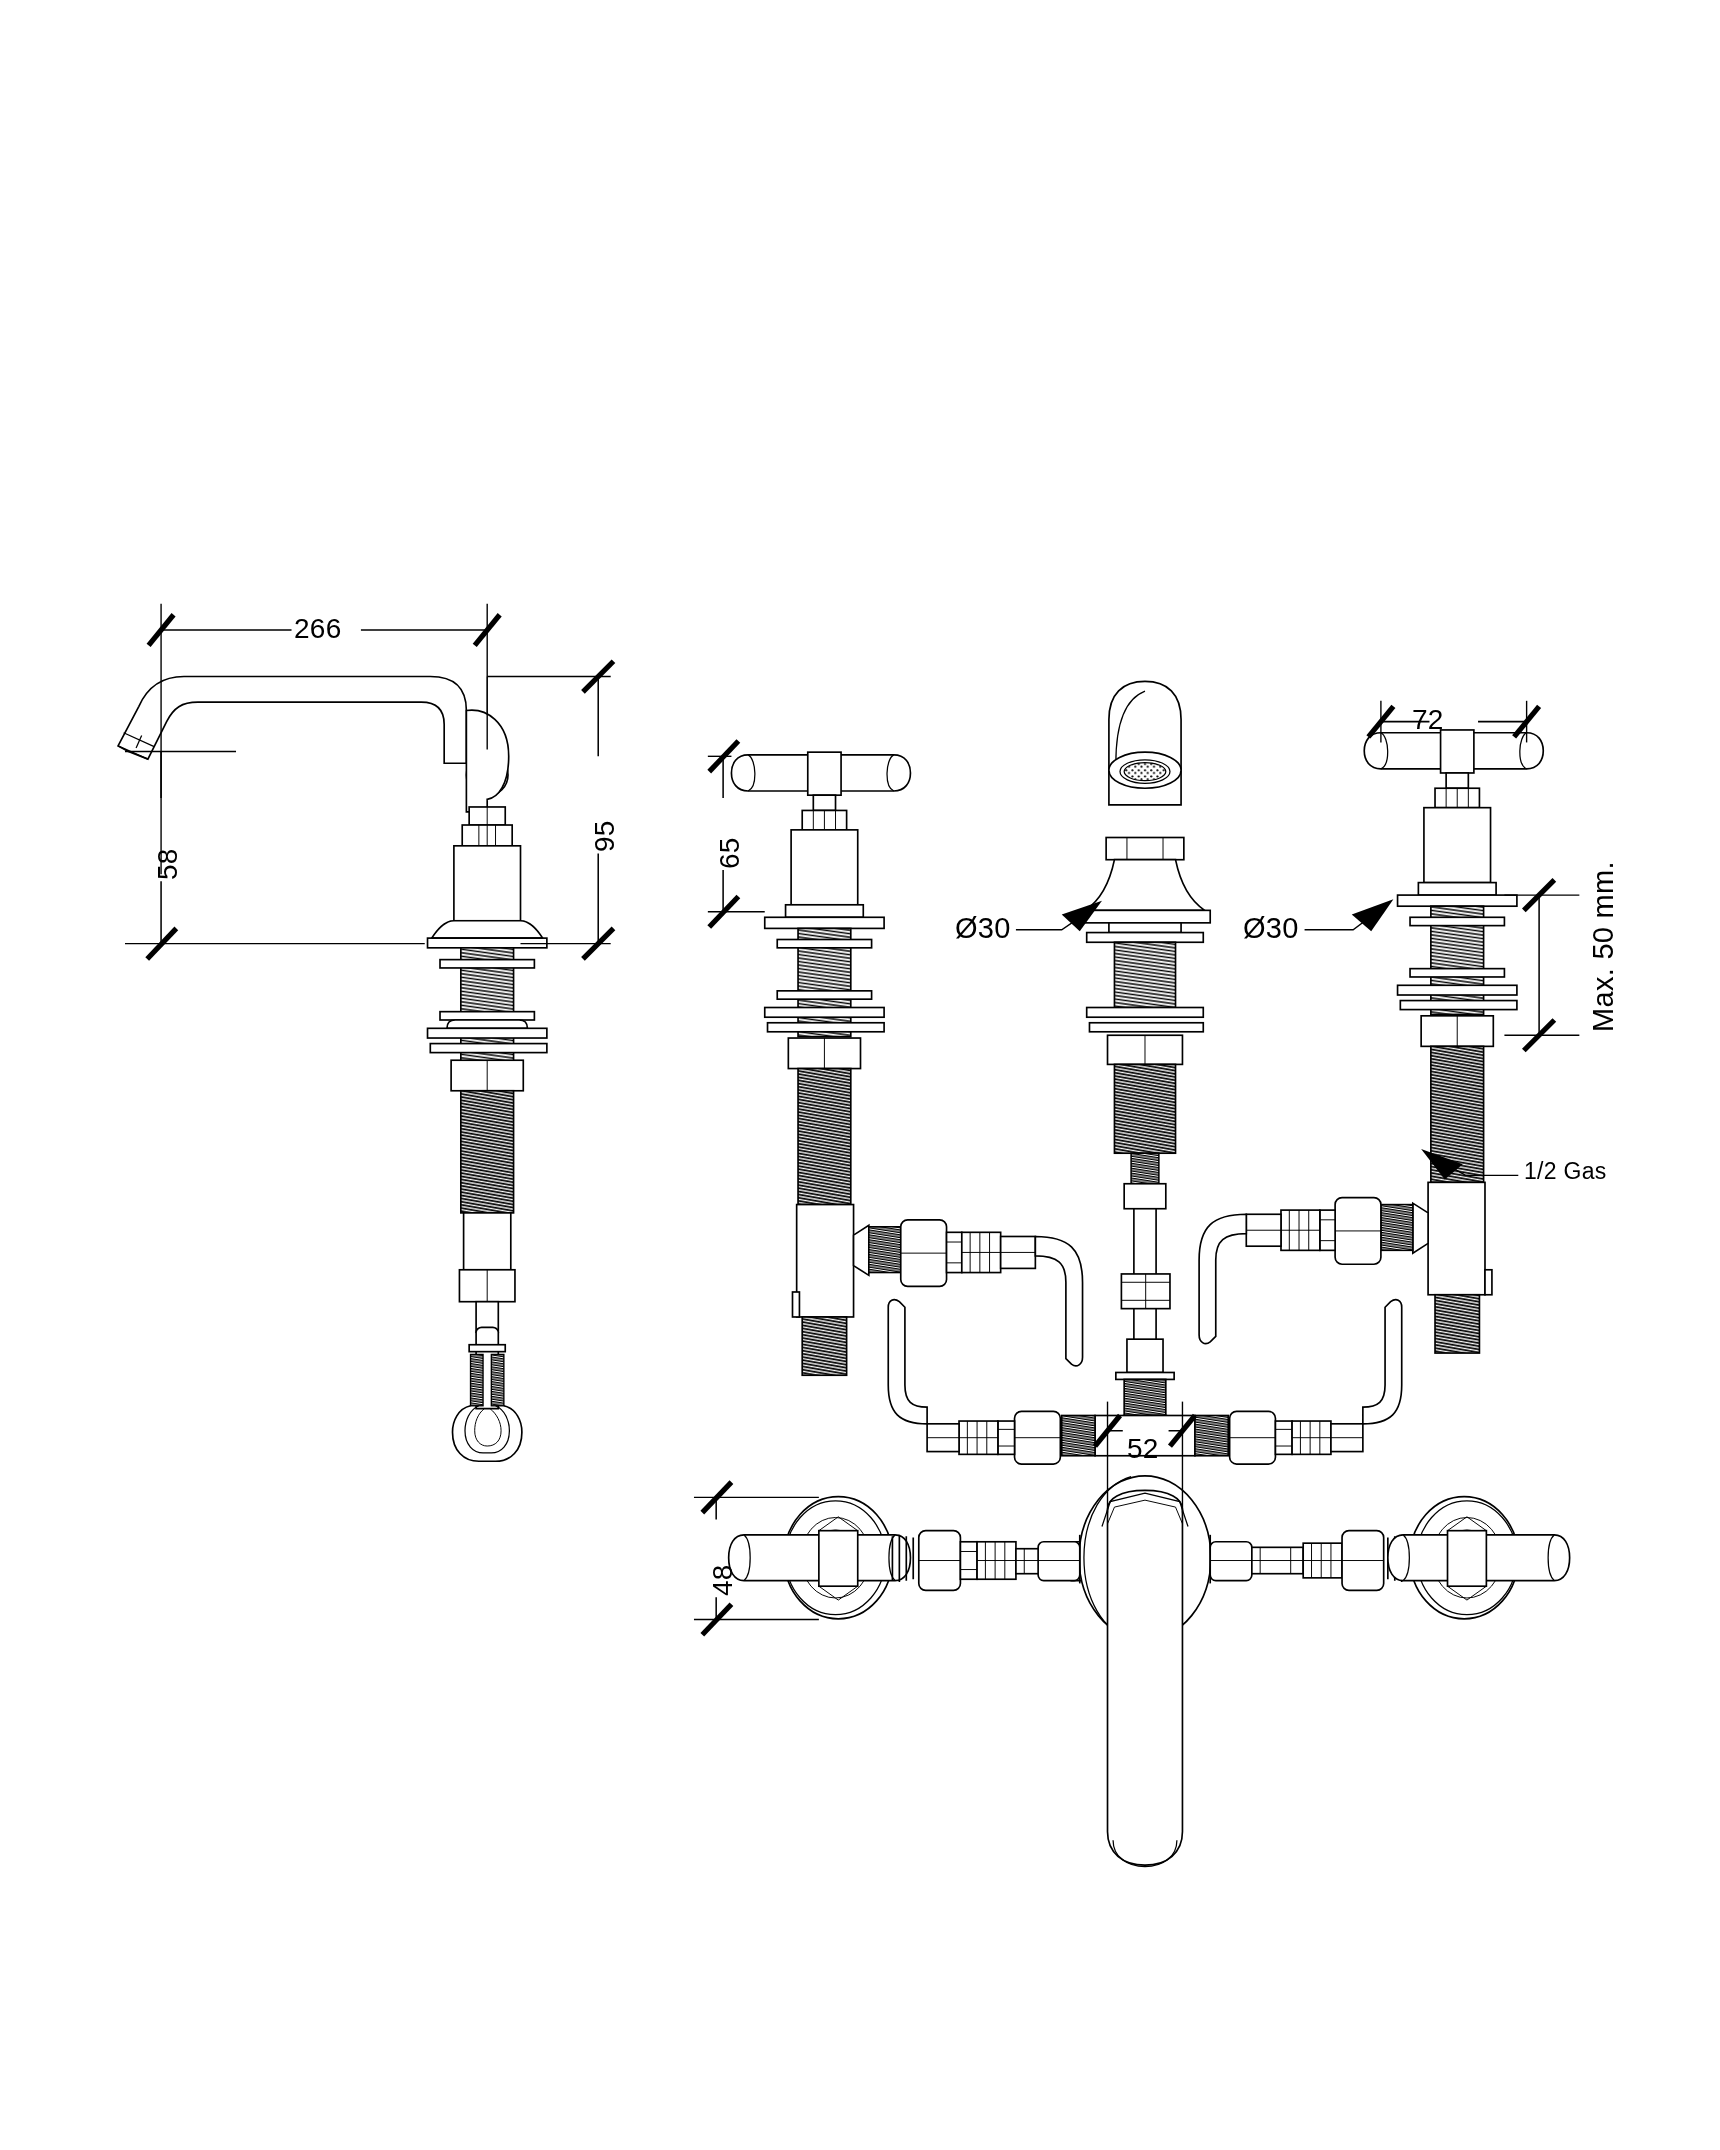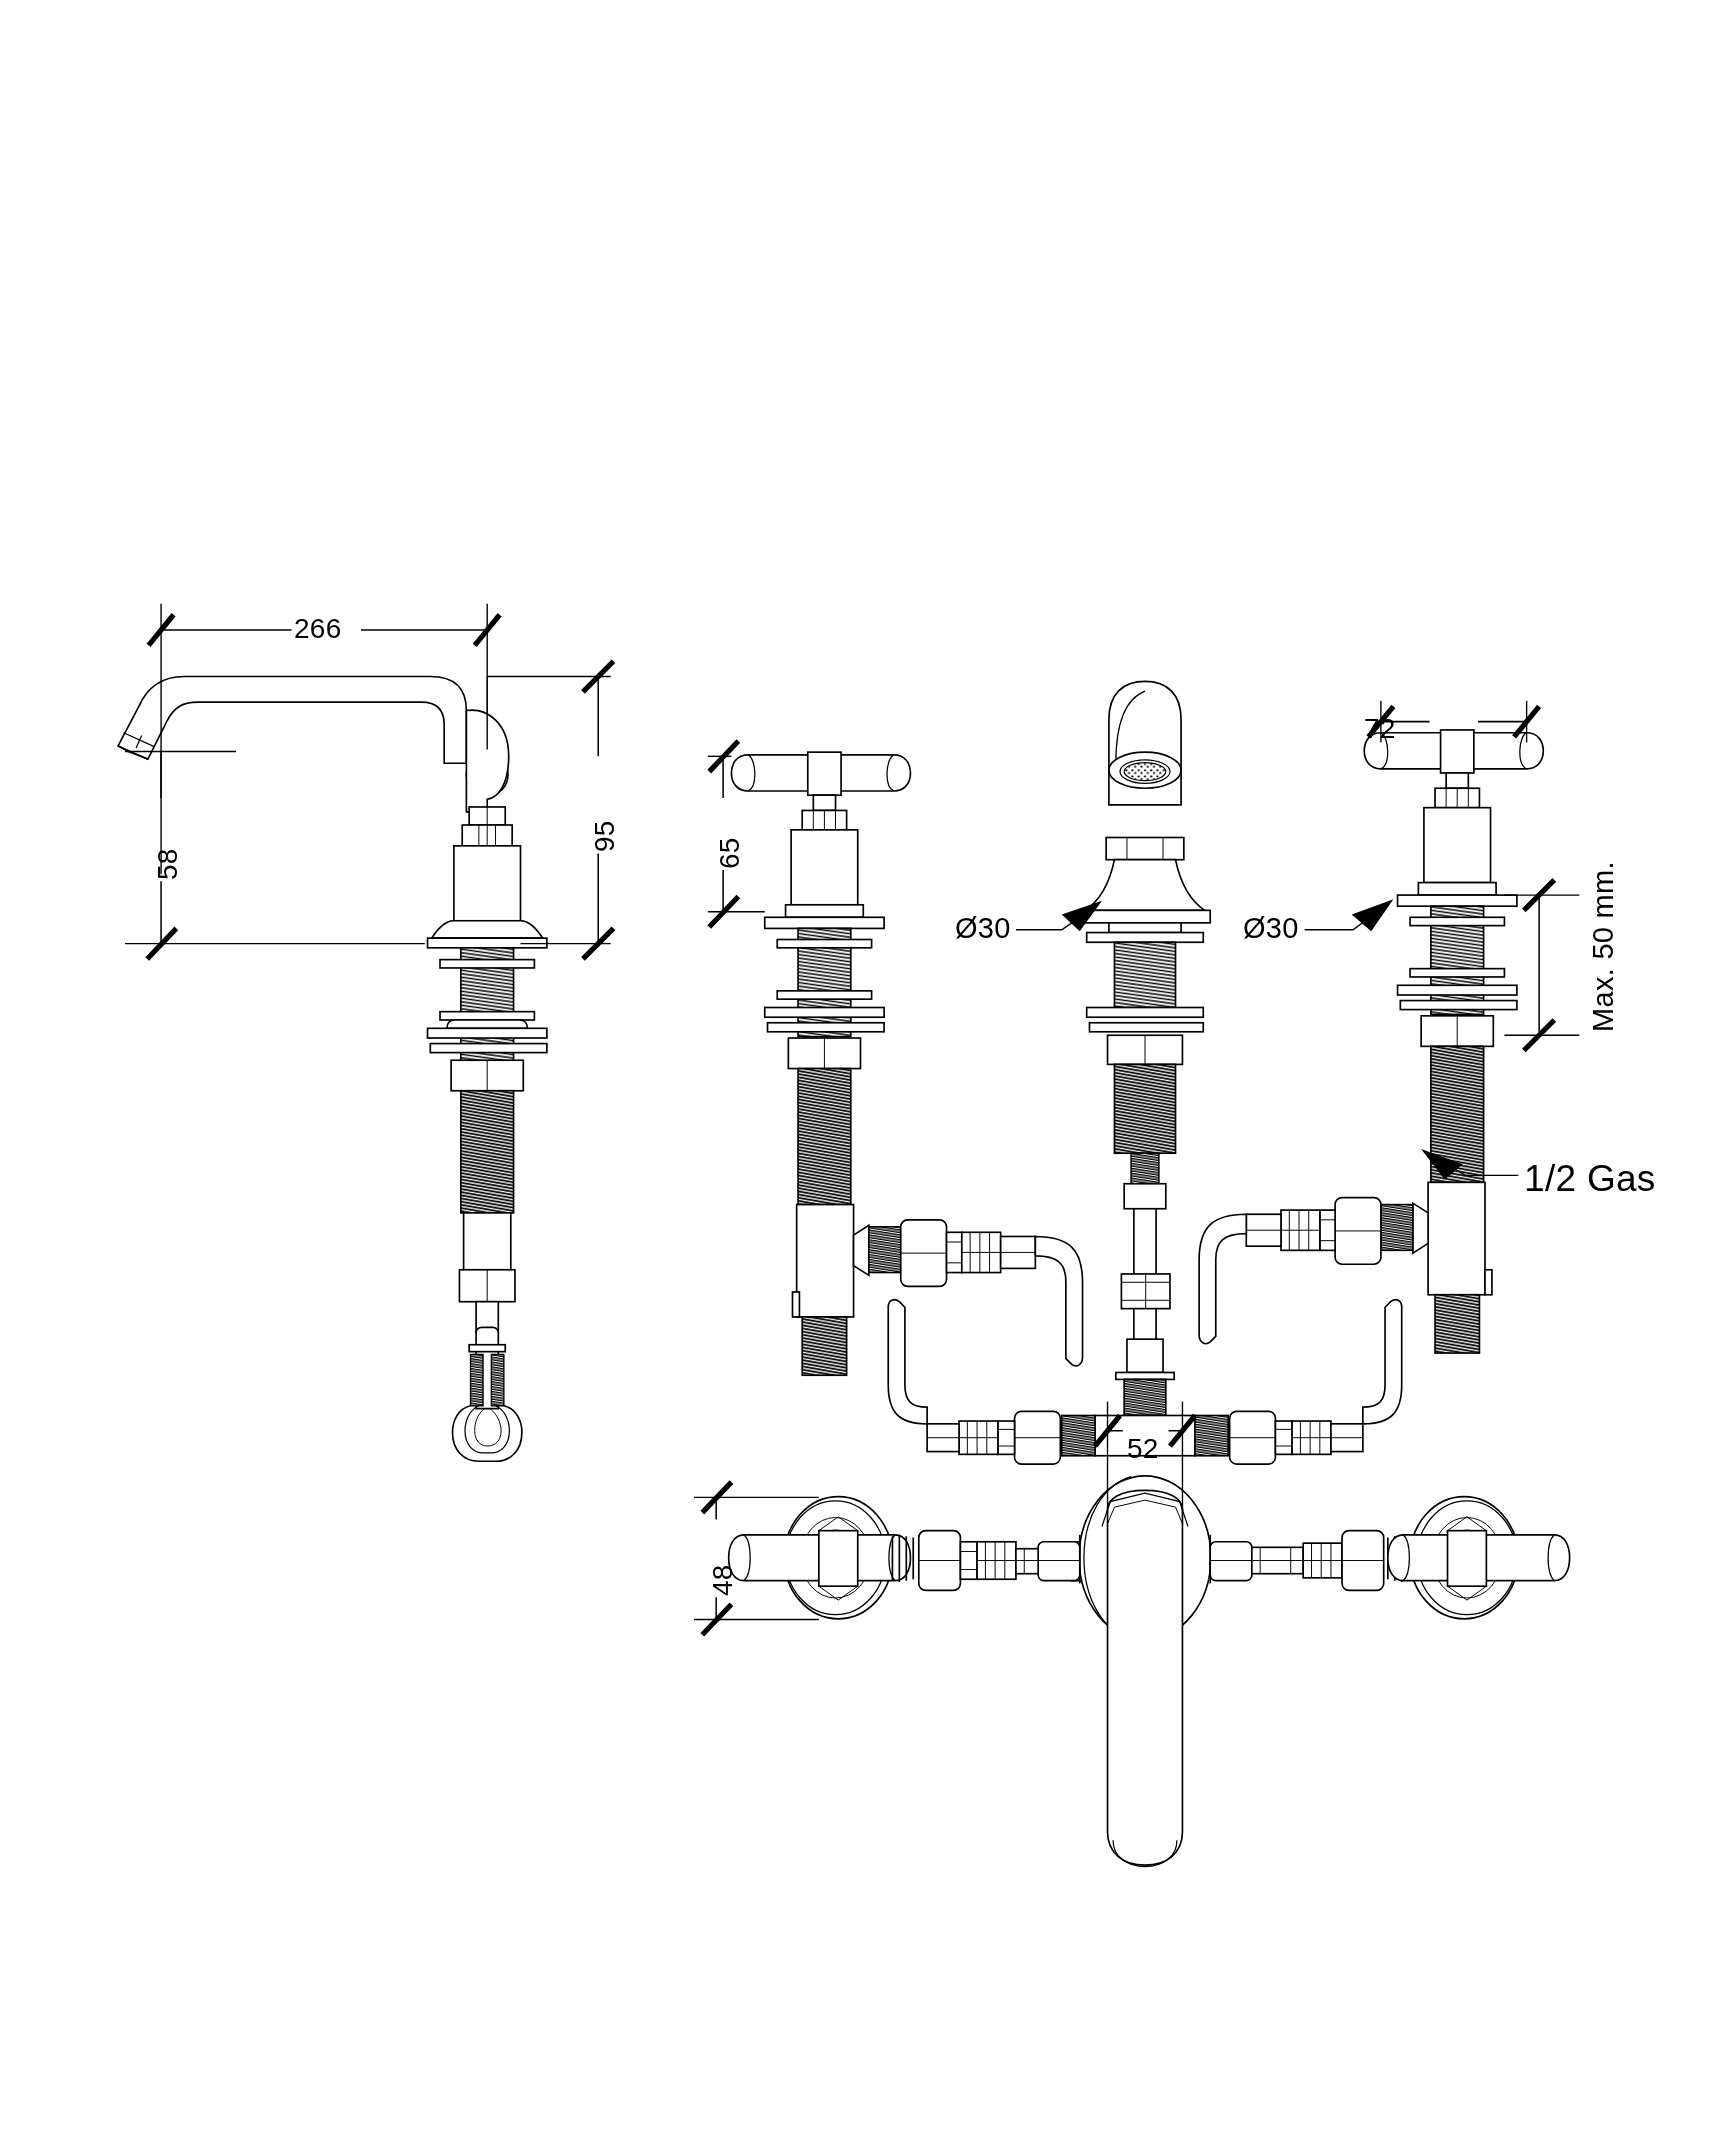--- a/index.html
+++ b/index.html
@@ -579,28 +579,28 @@
 </svg>
 
 <div class="dimtext" style="left:294px; top:615px;">266</div>
 
 <div class="dimtext rot90" style="left:154px; top:880px;">58</div>
 
 <div class="dimtext rot90" style="left:591px; top:852px;">95</div>
 
 <div class="dimtext rot90" style="left:716px; top:869px;">65</div>
 
-<div class="dimtext" style="left:1364px; top:706px;margin-top:9px;">72</div>
+<div class="dimtext" style="left:1412px; top:706px;">72</div>
 
 <div class="dimtext rot90" style="left:1589px; top:1032px; font-size:29px;">Max. 50 mm.</div>
 
 <div class="dimtext" style="left:955px; top:914px; font-size:29px;">Ø30</div>
 
 <div class="dimtext" style="left:1243px; top:914px; font-size:29px;">Ø30</div>
 
-<div class="dimtext" style="left:1524px; top:1160px; font-size:37px;">1/2 Gas</div>
+<div class="dimtext" style="left:1524px; top:1160px; font-size:23px;">1/2 Gas</div>
 
 <div class="dimtext" style="left:1127px; top:1415px;margin-top:20px;">52</div>
 
 <div class="dimtext rot90" style="left:709px; top:1596px;">48</div>
 
 </div>
 
 
 </body></html>

